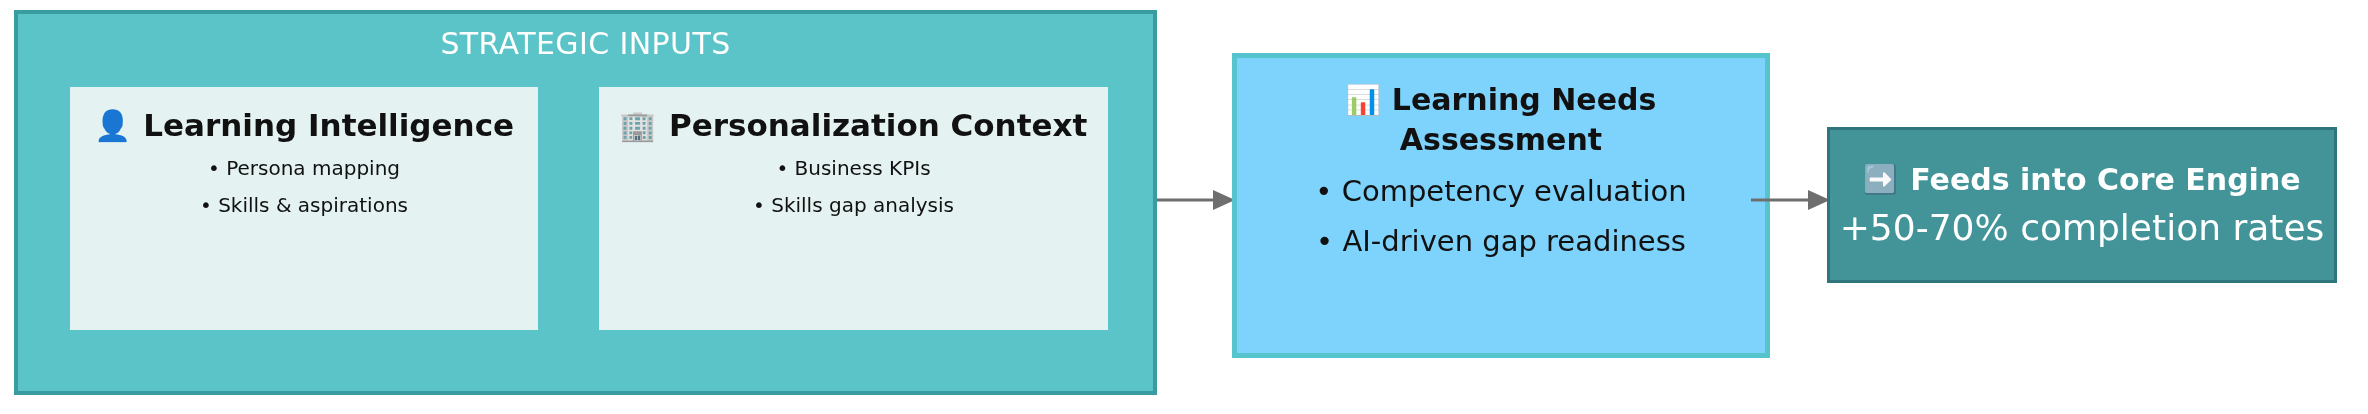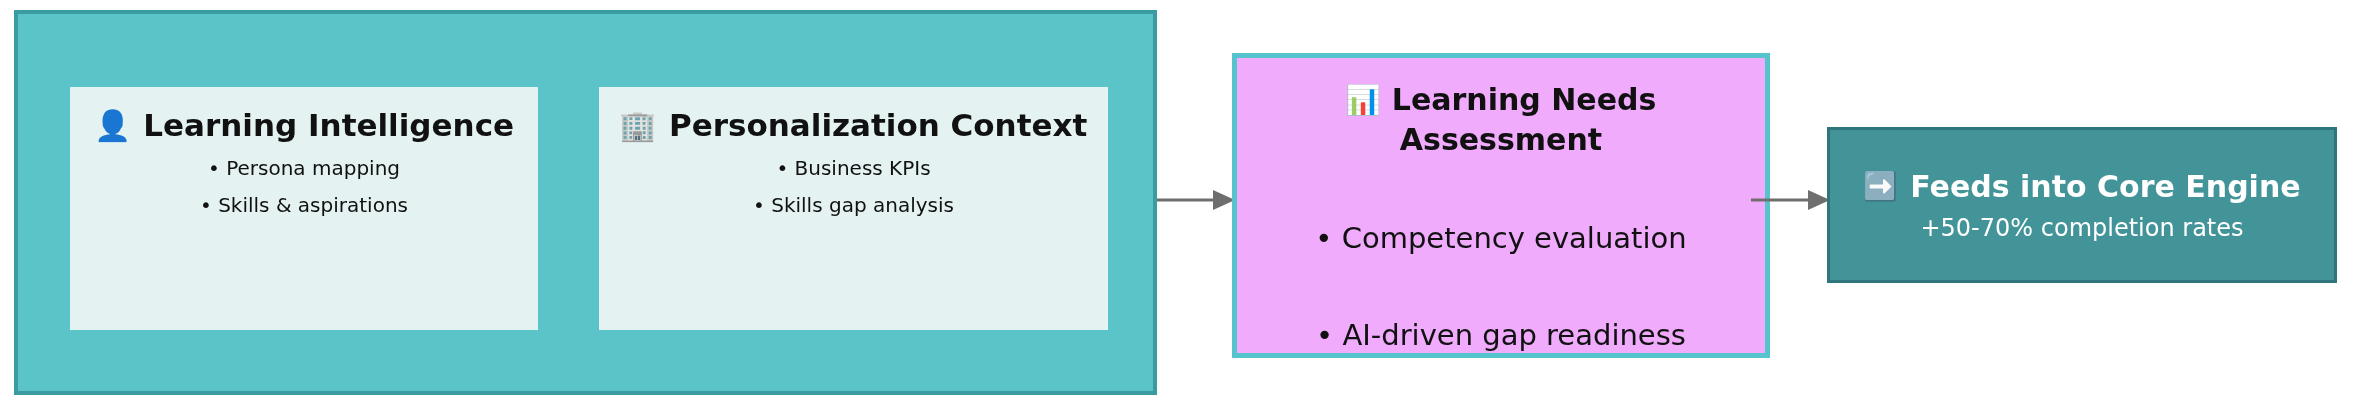--- a/index.html
+++ b/index.html
@@ -89,44 +89,44 @@
     white-space: nowrap;
   }
 
   
   .assess-box {
     position: absolute;
     left: 1232px;
     top: 53px;
     width: 538px;
     height: 305px;
-    background: #f0abfc;
+    background: #7dd3fc;
     border: 5px solid #56c4cc;
     box-sizing: border-box;
     display: flex;
     flex-direction: column;
     align-items: center;
-    justify-content: space-between;
+    justify-content: flex-start;
     padding-top: 22px;
   }
   .assess-head {
     font-size: 30px;
     font-weight: bold;
     color: #111111;
     text-align: center;
     line-height: 1.32;
     max-width: 420px;
   }
   .assess-head .emoji {
     font-size: 29px;
     margin-right: 10px;
   }
   .assess-box .bullet {
     font-size: 29px;
-    margin-top: 8px;
+    margin-top: 14px;
   }
 
   
   .outcome-box {
     position: absolute;
     left: 1827px;
     top: 127px;
     width: 510px;
     height: 156px;
     background: #429499;
@@ -143,40 +143,41 @@
     color: #ffffff;
     display: flex;
     align-items: center;
     gap: 12px;
     white-space: nowrap;
   }
   .outcome-head .emoji {
     font-size: 28px;
   }
   .outcome-sub {
-    font-size: 24px;
+    font-size: 36px;
     color: #ffffff;
     margin-top: 10px;
     white-space: nowrap;
   }
 
   
   .arrow {
     position: absolute;
     height: 30px;
   }
   .arrow-1 { left: 1157px; top: 185px; width: 78px; }
   .arrow-2 { left: 1751px; top: 185px; width: 79px; }
 </style>
 </head>
 <body>
 
 <div class="canvas">
 
   <div class="group-box">
+    <div class="group-title">STRATEGIC INPUTS</div>
 
     <div class="card card-learner">
       <div class="card-head">
         <span class="emoji">👤</span>
         <span>Learning Intelligence</span>
       </div>
       <div class="bullet">• Persona mapping</div>
       <div class="bullet">• Skills &amp; aspirations</div>
     </div>
 

